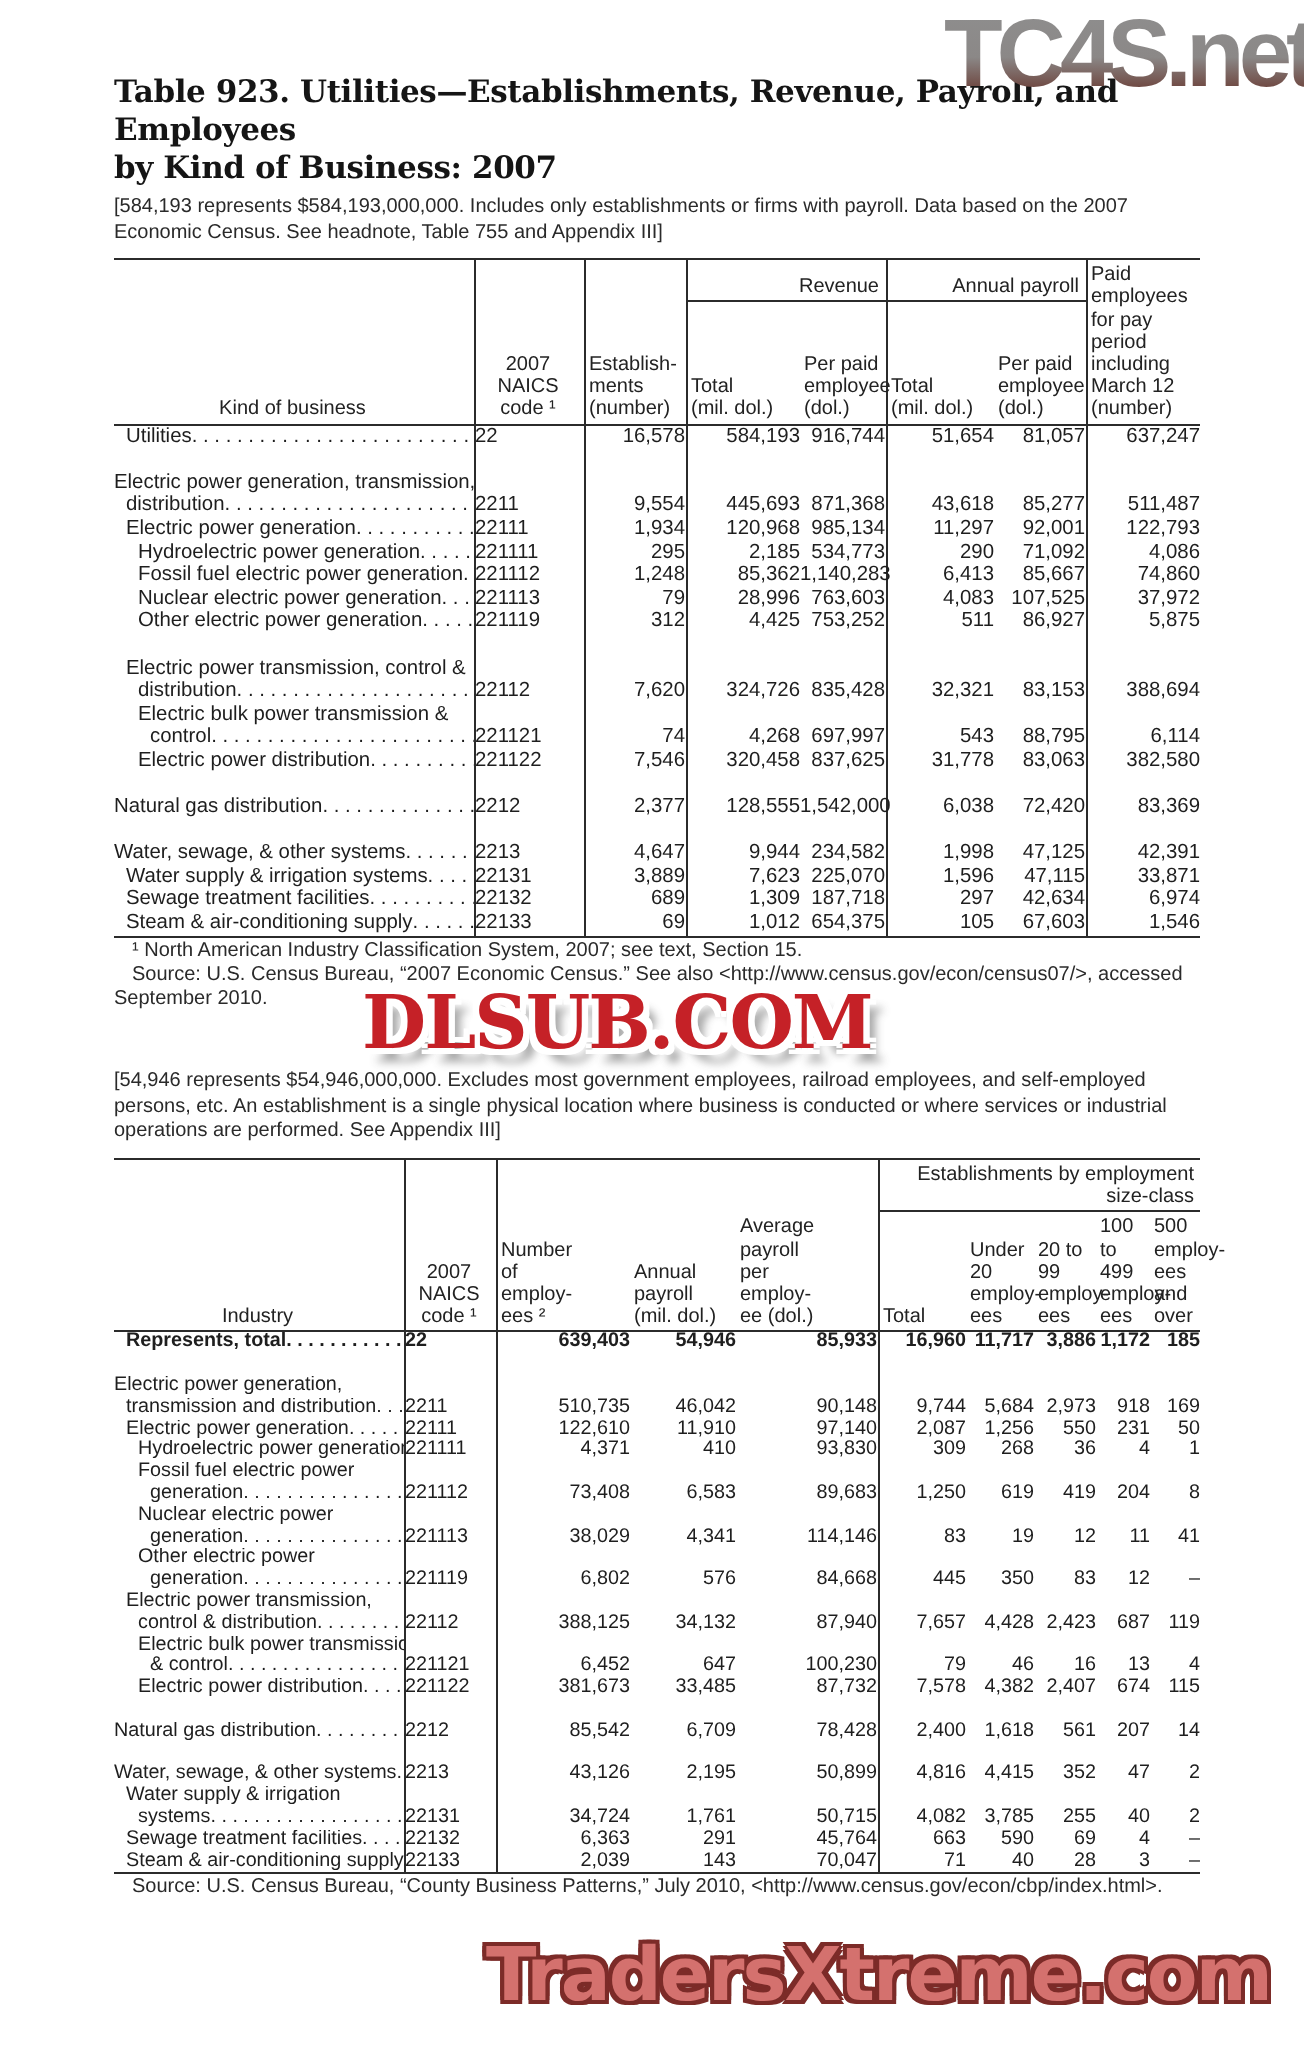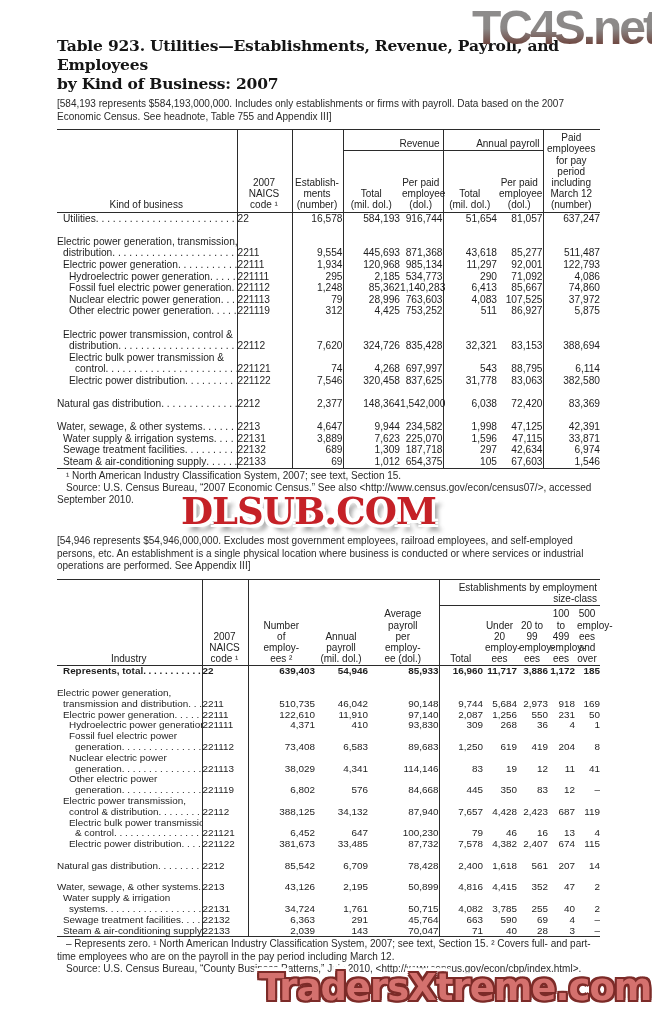--- a/index.html
+++ b/index.html
@@ -24,21 +24,21 @@
   
   table.census{border-collapse:collapse;table-layout:fixed;width:543px;margin-top:6px;
     border-top:1px solid #2b2b2b;border-bottom:1px solid #2b2b2b;}
   table.census th, table.census td{padding:0;margin:0;font-weight:normal;}
   table.census thead{border-bottom:1px solid #2b2b2b;}
   table.census th{
     font-size:10px;line-height:11.2px;white-space:pre-line;
     vertical-align:bottom;padding:2px 3px 1px 2px;color:#222;
   }
   th.center{text-align:center;vertical-align:middle;}
-  th.rt{text-align:center;padding-right:4px;}
+  th.rt{text-align:left;padding-right:4px;}
   th.group{text-align:right;vertical-align:middle;border-bottom:1px solid #2b2b2b;}
   .b-r{border-right:1px solid #2b2b2b;}
 
   #t923{font-size:10.2px;line-height:11.6px;}
   #t924{font-size:9.9px;line-height:10.8px;}
   table.census td{vertical-align:bottom;color:#1e1e1e;}
   td.lbl{overflow:hidden;}
   .lblwrap{display:flex;overflow:hidden;}
   .lblwrap .txt{white-space:nowrap;}
   .lblwrap .fill{flex:1 1 auto;overflow:hidden;white-space:nowrap;color:#1e1e1e;}
@@ -65,21 +65,21 @@
   .wm-mid{
     top:489px;left:181px;
     font-family:"DejaVu Serif", serif;font-weight:bold;
     font-size:37px;letter-spacing:-1px;color:#c52127;
     text-shadow:
       -3px -3px 0 #fff, 3px -3px 0 #fff, -3px 3px 0 #fff, 3px 3px 0 #fff,
       -3px 0 0 #fff, 3px 0 0 #fff, 0 -3px 0 #fff, 0 3px 0 #fff,
       6px 7px 4px rgba(60,60,60,0.45);
   }
   .wm-bottom{
-    top:966px;left:259px;
+    top:966px;left:243px;
     font-family:"DejaVu Sans", sans-serif;font-weight:bold;
     font-size:37px;letter-spacing:-1px;color:#d4716e;
     text-shadow:
       -2px -2px 0 #7c2b28, 2px -2px 0 #7c2b28, -2px 2px 0 #7c2b28, 2px 2px 0 #7c2b28,
       -2px 0 0 #7c2b28, 2px 0 0 #7c2b28, 0 -2px 0 #7c2b28, 0 2px 0 #7c2b28,
       -5px -5px 1px #fff, 5px -5px 1px #fff, -5px 5px 1px #fff, 5px 5px 1px #fff,
       0 6px 1px #fff, 0 -6px 1px #fff, 6px 0 1px #fff, -6px 0 1px #fff;
   }
 
   
@@ -389,21 +389,21 @@
           </tr>
           <tr>
             <td class="lbl b-r">
               <div class="lblwrap">
                 <span class="txt" style="padding-left: 0px;">Natural gas distribution</span>
                 <span class="fill"></span>
               </div>
             </td>
             <td class="naics b-r">2212</td>
             <td class="num c0">2,377</td>
-            <td class="num c1">148,364</td>
+            <td class="num c1">128,555</td>
             <td class="num c2">1,542,000</td>
             <td class="num c3">6,038</td>
             <td class="num c4">72,420</td>
             <td class="num c5">83,369</td>
           </tr>
           <tr>
             <td class="lbl b-r">
               <div class="lblwrap">
                 <span class="txt" style="padding-left: 0px;">&nbsp;</span>
               </div>
@@ -954,21 +954,20 @@
             <td class="num c3">71</td>
             <td class="num c4">40</td>
             <td class="num c5">28</td>
             <td class="num c6">3</td>
             <td class="num c7">–</td>
           </tr>
         </tbody>
     </table>
 
     <div class="footnote">
-      <p>– Represents zero. ¹ North American Industry Classification System, 2007; see text, Section 15. ² Covers full- and part-time employees who are on the payroll in the pay period including March 12.</p>
       <p>Source: U.S. Census Bureau, “County Business Patterns,” July 2010, &lt;http://www.census.gov/econ/cbp/index.html&gt;.</p>
     </div>
 
   </div>
 
   <div class="wm wm-top">TC4S.net</div>
   <div class="wm wm-mid">DLSUB.COM</div>
   <div class="wm wm-bottom">TradersXtreme.com</div>
 
 </div>

